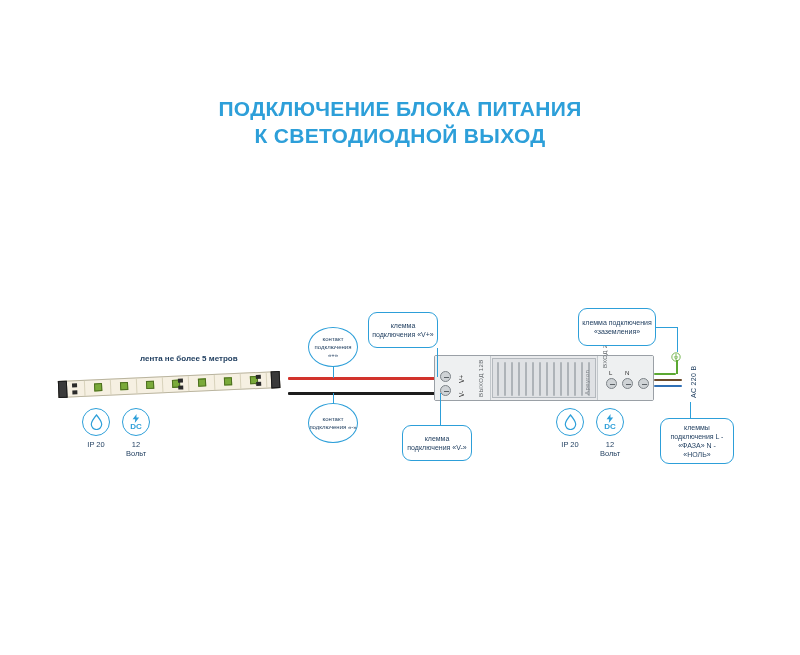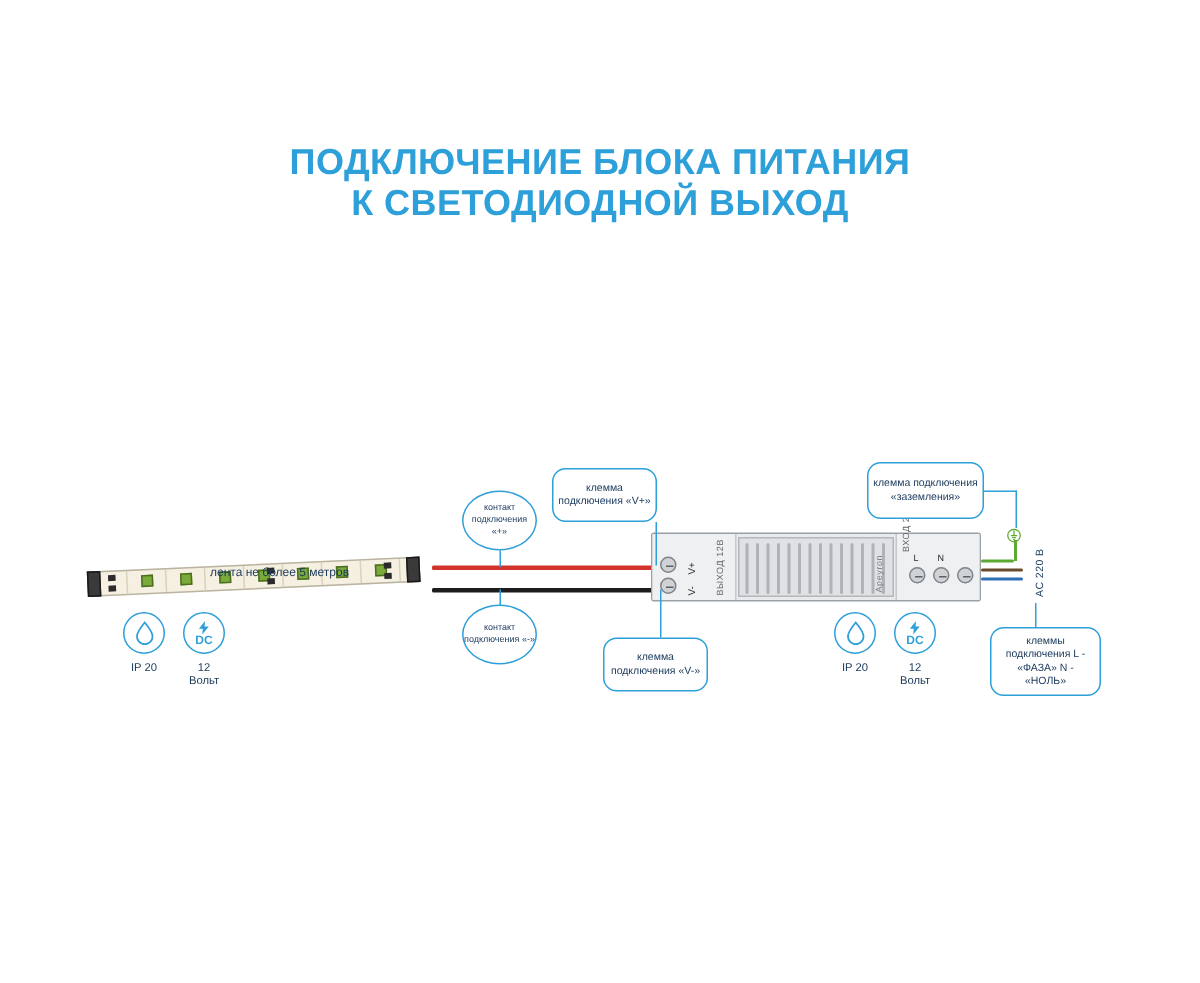--- a/index.html
+++ b/index.html
@@ -22,21 +22,21 @@
   }
 
   
   .title {
     position: absolute;
     left: 0;
     top: 95px;
     width: 800px;
     text-align: center;
     color: #2d9fd9;
-    font-size: 24px;
+    font-size: 21px;
     font-weight: bold;
     line-height: 27px;
     letter-spacing: 0.3px;
   }
   .title .l2 { display: block; }
 
   
   .callout {
     position: absolute;
     border: 1px solid #2d9fd9;
@@ -331,21 +331,21 @@
     <div class="pad b" style="left:14px"></div>
     <div class="pad" style="left:120px"></div>
     <div class="pad b" style="left:120px"></div>
     <div class="pad" style="left:198px"></div>
     <div class="pad b" style="left:198px"></div>
 
     <div class="strip-end" style="left:0px"></div>
     <div class="strip-end" style="left:213px"></div>
   </div>
 
-  <div class="strip-note" style="left:140px; top:377px;">лента не более 5 метров</div>
+  <div class="strip-note" style="left:140px; top:354px;font-weight:bold;">лента не более 5 метров</div>
 
   <div class="wire-red" style="left:288px; top:377px; width:148px;"></div>
   <div class="wire-black" style="left:288px; top:392px; width:148px;"></div>
 
   <div class="psu">
     <div class="psu-case"></div>
     <div class="psu-left"></div>
     <div class="psu-right"></div>
     <div class="psu-inner">
       <div class="vent" style="left:4px"></div>

